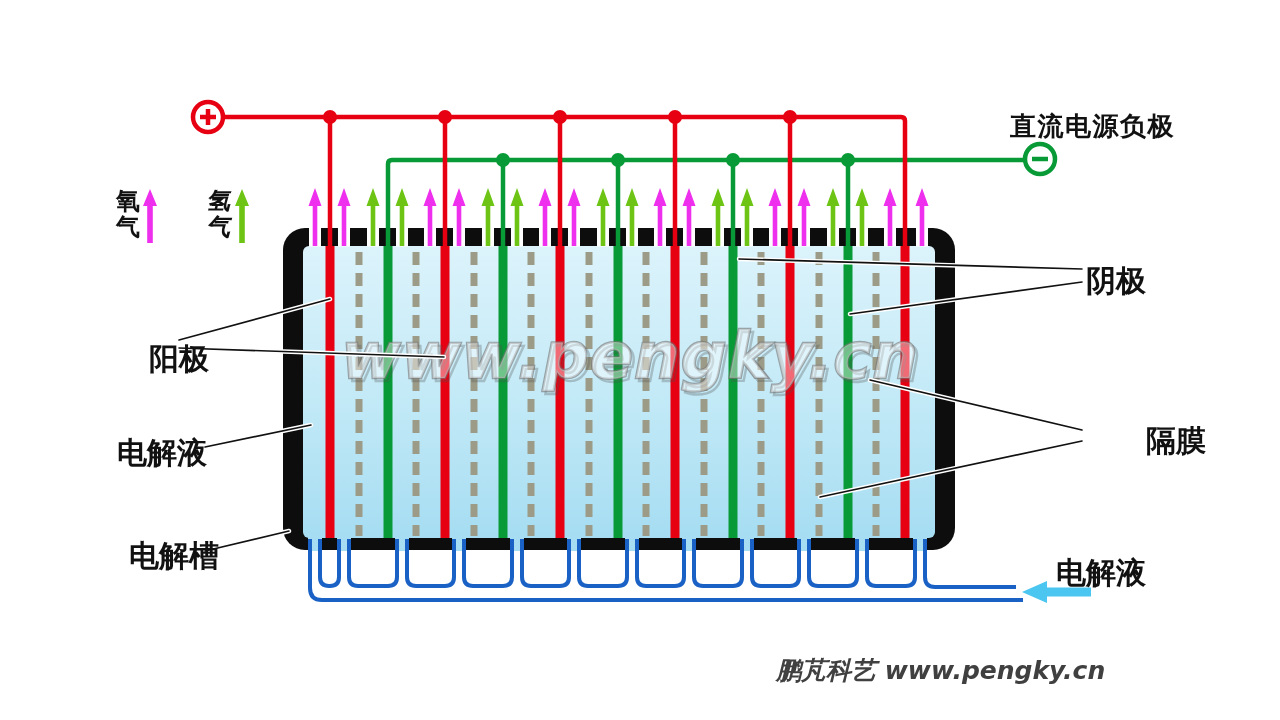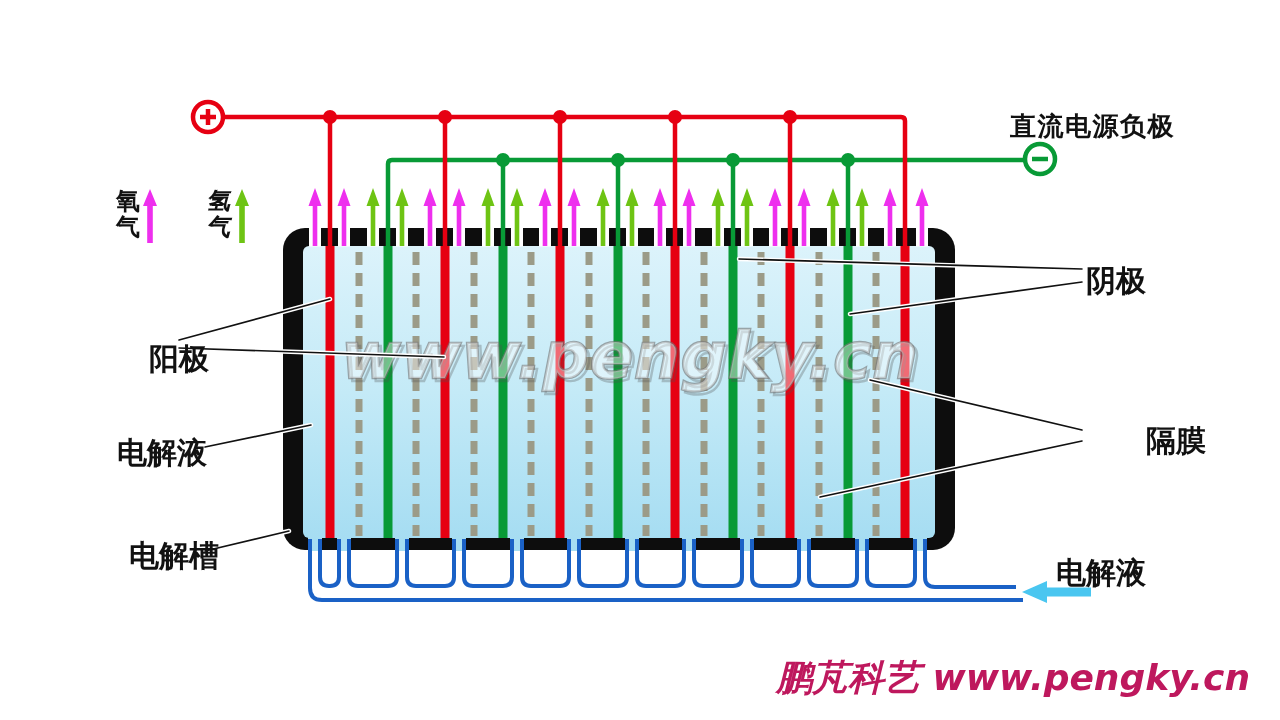--- a/index.html
+++ b/index.html
@@ -11,21 +11,21 @@
   #lbl-neg{left:974px;top:109px;font-size:26px;letter-spacing:1.5px;margin-left:36px;}
   #lbl-o2,#lbl-h2{width:27px;font-size:24px;line-height:26px;white-space:normal;word-break:break-all;}
   #lbl-o2{left:116px;top:188px;}
   #lbl-h2{left:206px;top:188px;font-style:italic;}
   #lbl-anode{left:117px;top:339px;margin-left:32px;}
   #lbl-elec-l{left:117px;top:433px;}
   #lbl-tank{left:117px;top:536px;margin-left:12px;}
   #lbl-cathode{left:1086px;top:261px;}
   #lbl-diaph{left:1146px;top:421px;}
   #lbl-elec-r{left:1056px;top:553px;}
-  #lbl-footer{left:776px;top:654px;font-size:36px;font-style:italic;color:#be185d;}
+  #lbl-footer{left:776px;top:654px;font-size:25px;font-style:italic;color:#404040;}
   .wm{font-family:"DejaVu Sans","Liberation Sans",sans-serif;font-weight:bold;font-style:italic;
       font-size:64px;letter-spacing:1px;text-anchor:middle;}
   .wm-main{fill:rgba(255,255,255,0.42);stroke:rgba(118,118,118,0.62);stroke-width:2.4;paint-order:stroke;}
   .wm-shadow{fill:none;stroke:rgba(80,80,80,0.30);stroke-width:2.4;}
 </style>
 </head>
 <body>
 
 <div class="stage">
 

